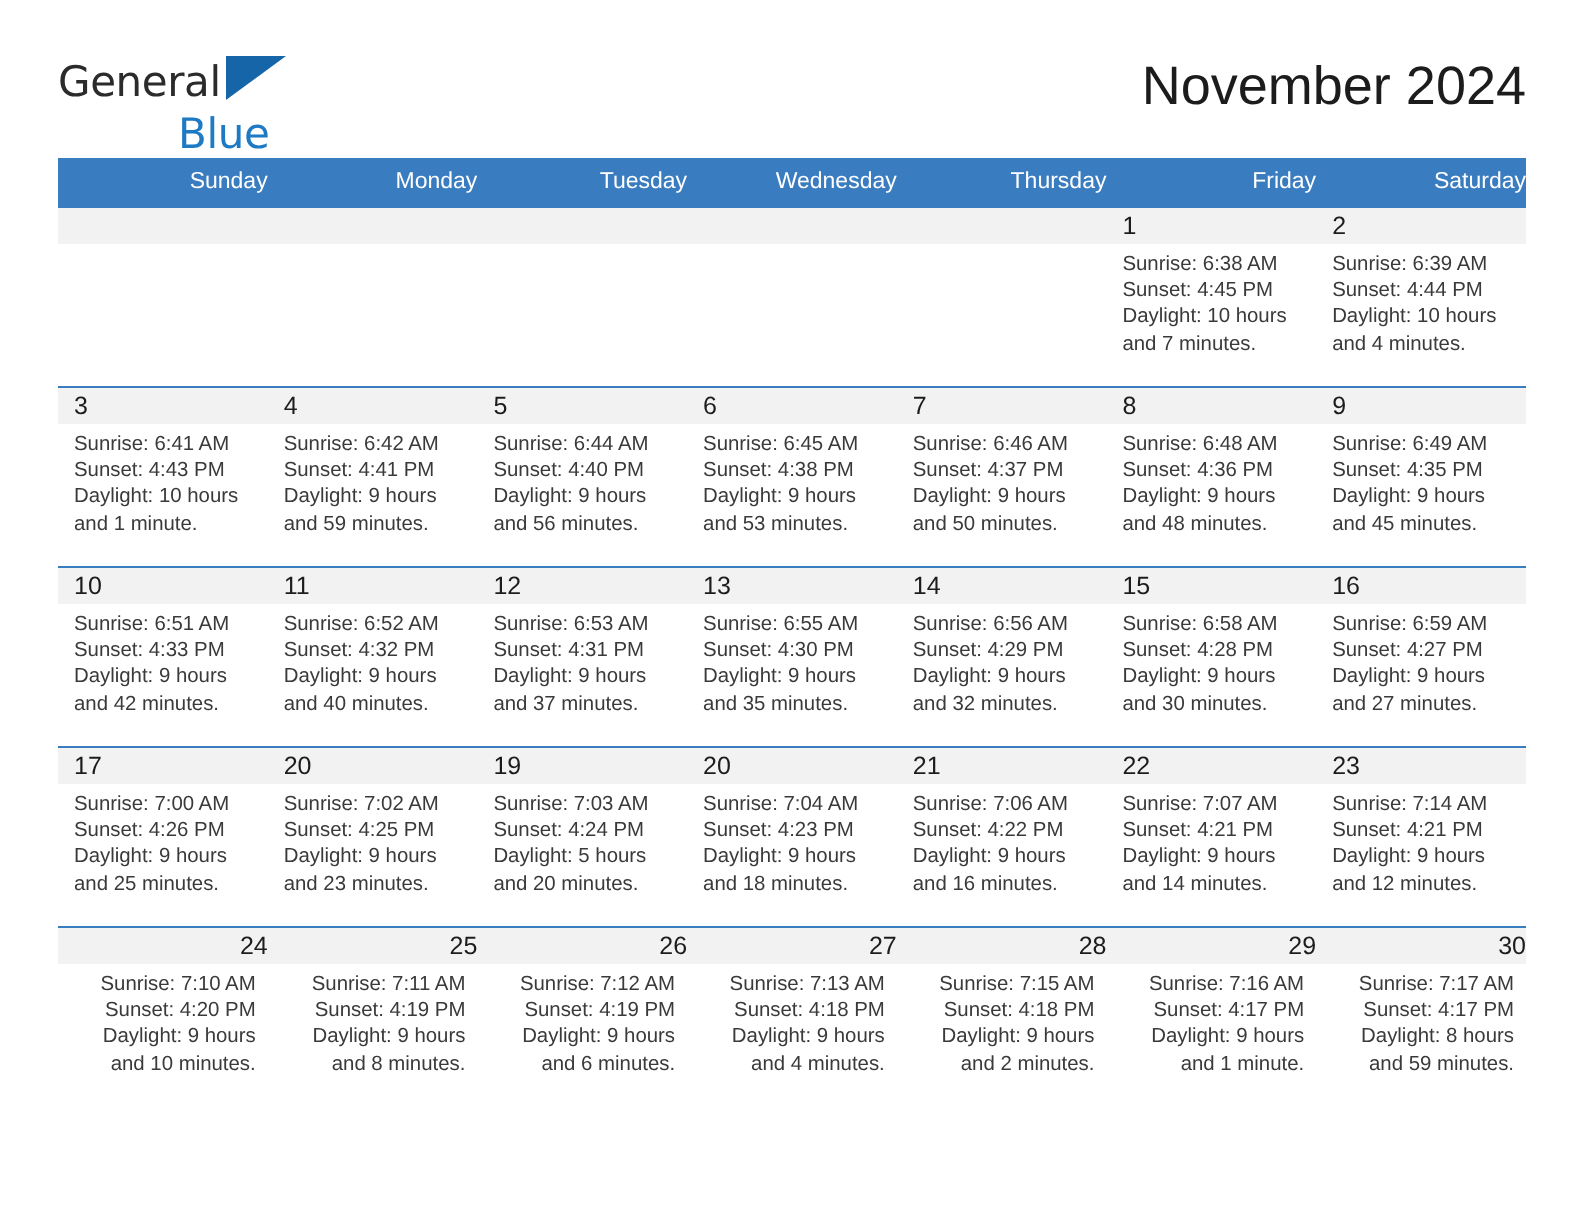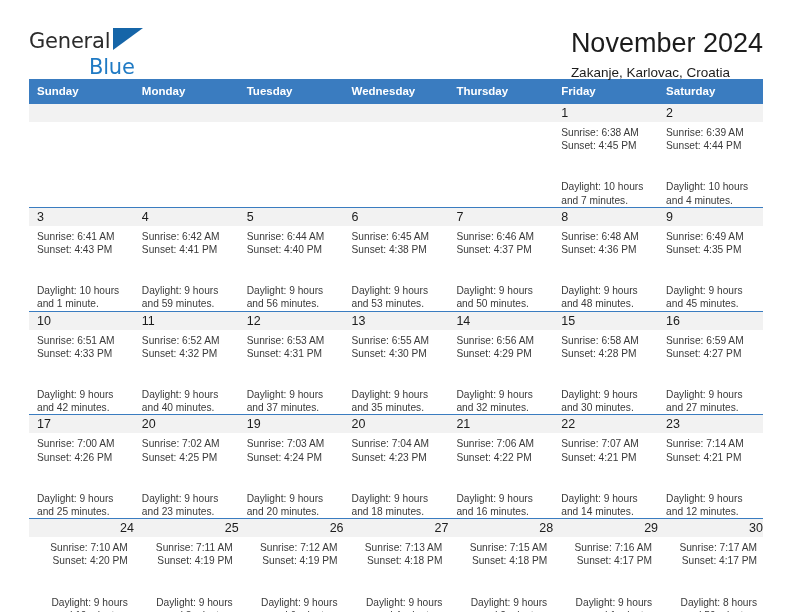--- a/index.html
+++ b/index.html
@@ -88,22 +88,22 @@
   .calendar {
     width: 734px;
     border-collapse: collapse;
     table-layout: fixed;
     margin-top: 7px;
   }
   .calendar th {
     background: #3a7cc0;
     color: #ffffff;
     font-size: 11.5px;
-    font-weight: bold;
-    text-align: left;
+    font-weight: normal;
+    text-align: right;
     padding: 6px 0 6px 8px;
     height: 21px;
     box-sizing: border-box;
     border: none;
   }
   .calendar td {
     vertical-align: top;
     padding: 0;
     width: 104.85px;
     height: 89px;
@@ -134,39 +134,37 @@
     padding: 4px 6px 0 8px;
     font-size: 10.2px;
     line-height: 13.2px;
     color: #3a3a3a;
   }
   .info div {
     white-space: nowrap;
   }
   .info .wrap {
     white-space: normal;
-    margin-top: 28px;
   }
 </style>
 </head>
 <body>
 
 <div class="page">
 
   <div class="header">
 
     <div class="logo">
       <span class="logo-general">General</span>
       <span class="logo-flag"></span>
       <span class="logo-blue">Blue</span>
     </div>
 
     <div class="titles">
       <div class="month-title">November 2024</div>
-      <div class="location">Zakanje, Karlovac, Croatia</div>
     </div>
 
   </div>
 
   <table class="calendar">
     <thead>
       <tr>
         <th>Sunday</th>
         <th>Monday</th>
         <th>Tuesday</th>
@@ -341,21 +339,21 @@
               <div>Sunrise: 7:02 AM</div>
               <div>Sunset: 4:25 PM</div>
               <div class="wrap">Daylight: 9 hours and 23 minutes.</div>
             </div>
           </td>
           <td>
             <span class="daynum">19</span>
             <div class="info">
               <div>Sunrise: 7:03 AM</div>
               <div>Sunset: 4:24 PM</div>
-              <div class="wrap">Daylight: 9 hours and 20 minutes.</div>
+              <div class="wrap">Daylight: 5 hours and 20 minutes.</div>
             </div>
           </td>
           <td>
             <span class="daynum">20</span>
             <div class="info">
               <div>Sunrise: 7:04 AM</div>
               <div>Sunset: 4:23 PM</div>
               <div class="wrap">Daylight: 9 hours and 18 minutes.</div>
             </div>
           </td>

